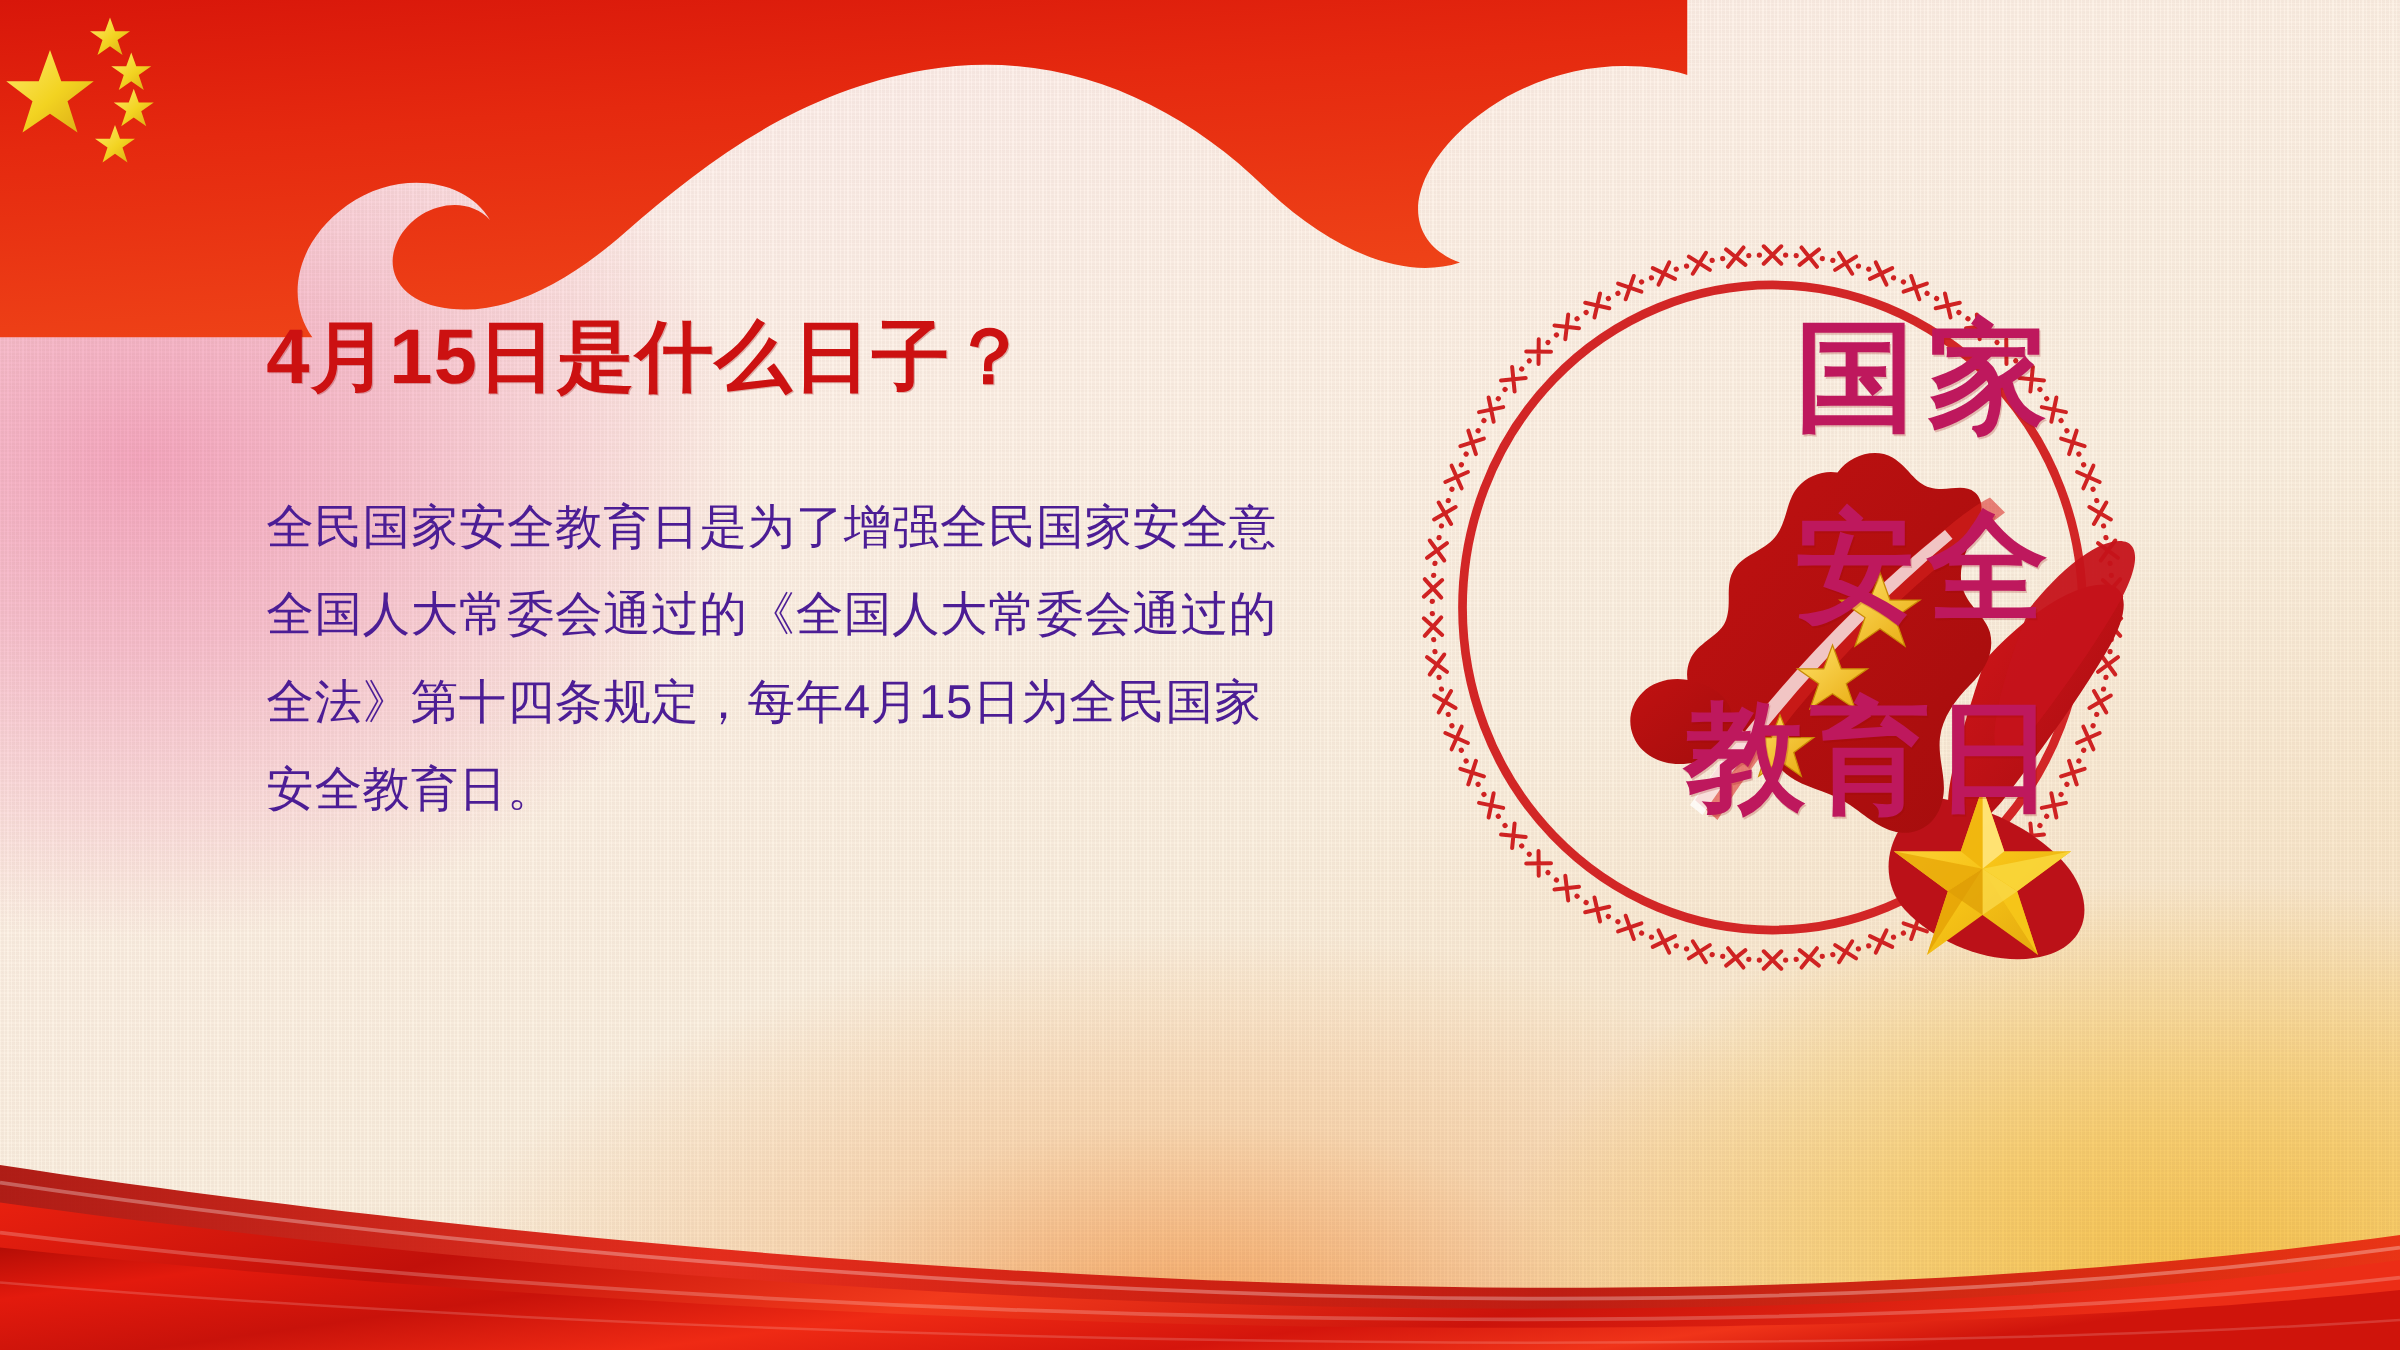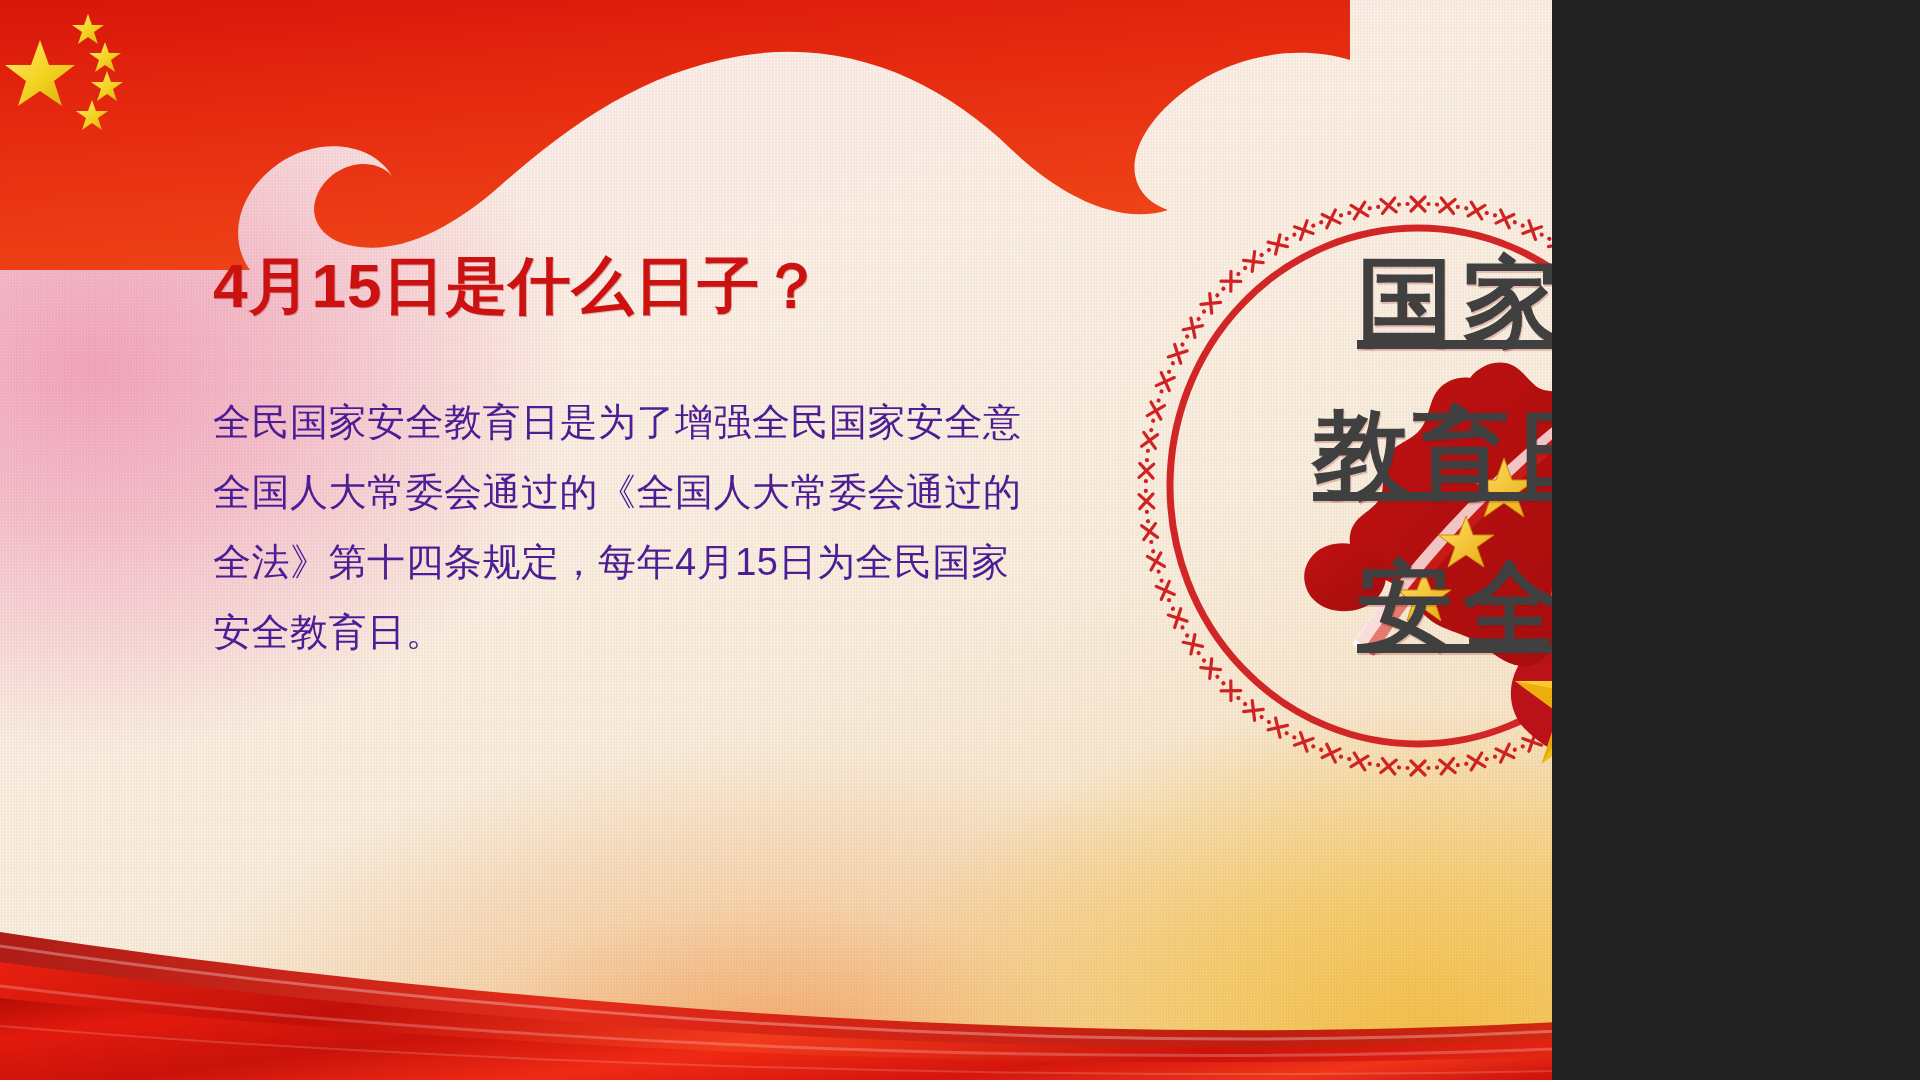--- a/index.html
+++ b/index.html
@@ -2,21 +2,21 @@
 <html lang="zh"><head>
 <meta charset="utf-8">
 <style>
   html, body {
     margin: 0;
     padding: 0;
     background: #222;
   }
   #slide {
     position: relative;
-    width: 1552px;
+    width: 1920px;
     height: 1080px;
     overflow: hidden;
     font-family: "Liberation Sans", "DejaVu Sans", sans-serif;
     background: #fdf6ec;
   }
 
   
   .bg-base {
     position: absolute; inset: 0;
     background:
@@ -61,29 +61,28 @@
     letter-spacing: 0.5px;
   }
   .body-text .ln { display: block; white-space: nowrap; }
 
   
   .emblem { position: absolute; left: 1118px; top: 168px; width: 700px; height: 660px; }
   .emblem-text {
     position: absolute;
     left: 160px; top: 58px;
     width: 370px;
-    text-align: center;
-    color: #404040;
+    text-align: right;
+    color: #be185d;
     font-weight: bold;
     font-size: 96px;
     line-height: 152px;
     letter-spacing: 10px;
     text-shadow: 1px 2px 0 rgba(150,10,10,0.22);
     z-index: 4;
-    text-decoration: underline;
   }
   .emblem-text .row { display: block; white-space: nowrap; }
   .emblem-text .row.r3 { letter-spacing: 4px; }
 </style>
 </head>
 <body>
 
 <div id="slide">
 
   <div class="bg-base"></div>
@@ -331,18 +330,18 @@
         <polygon points="44.4,60 27.7,9 0,-9" fill="#f6c61a" opacity="0.9"></polygon>
         <polygon points="-44.4,60 -27.7,9 0,-9" fill="#e7a507" opacity="0.9"></polygon>
         <polygon points="0,28 27.7,9 0,-9" fill="#fbdc4e" opacity="0.7"></polygon>
         <polygon points="0,28 -27.7,9 0,-9" fill="#dd9c06" opacity="0.7"></polygon>
       </g>
     </svg>
 
     
     <div class="emblem-text">
       <span class="row r1">国家</span>
+      <span class="row r2">安全</span>
       <span class="row r3">教育日</span>
-      <span class="row r2">安全</span>
     </div>
   </div>
 
 </div>
 
 </body></html>

